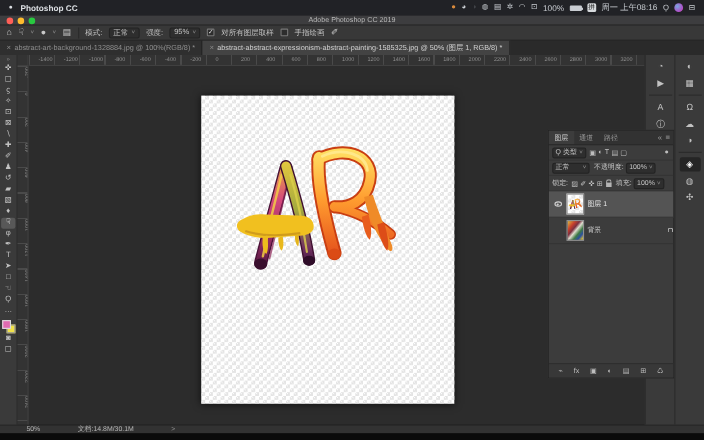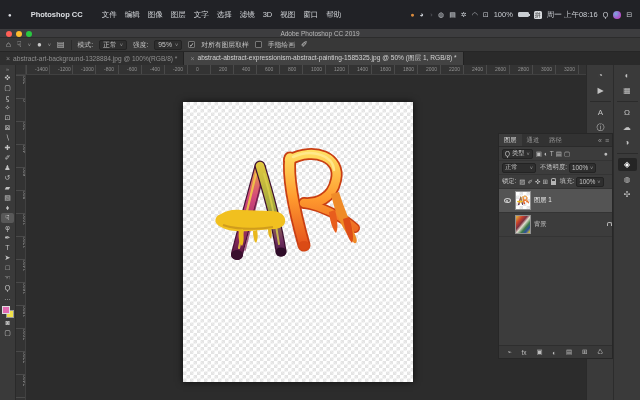--- a/index.html
+++ b/index.html
@@ -1,18 +1,18 @@
 <!DOCTYPE html>
 <html><head>
 <meta charset="utf-8">
 <style>
   *{margin:0;padding:0;box-sizing:border-box}
   html,body{width:640px;height:400px;overflow:hidden;background:#0a0a0a;
     font-family:"Liberation Sans","DejaVu Sans",sans-serif;-webkit-font-smoothing:antialiased}
-  .menubar{height:29px;background:#212226;display:flex;align-items:center;gap:19px;
+  .menubar{height:14px;background:#212226;display:flex;align-items:center;gap:7px;
     padding:0 8px;color:#dde0e4;font-size:7.5px;white-space:nowrap}
   .menubar .appname{font-weight:bold}
   .menu-item{color:#d4d7db}
   .mb-right{margin-left:auto;display:flex;align-items:center;gap:5px;color:#c9cdd2}
   .mext{font-size:7px;line-height:14px}
   .battery{width:11px;height:5px;border:1px solid #c9cdd2;border-radius:1px;position:relative;background:#c9cdd2}
   .battery::after{content:"";position:absolute;right:-2px;top:1px;width:1.5px;height:2px;background:#c9cdd2}
   .imebox{width:8px;height:8px;background:#d7dadd;border-radius:1.5px;color:#222;font-size:6px;
     line-height:8px;text-align:center;overflow:hidden}
   .siri{width:8px;height:8px;border-radius:50%;background:radial-gradient(circle at 35% 35%,#7ad,#a5c 60%,#d4a)}
@@ -103,33 +103,20 @@
     color:#b5b5b5;padding-left:24px;gap:34px;border-top:1px solid #262626}
   .statusbar .chev{color:#9a9a9a}
   .blackstrip{height:7px;background:#0a0a0a}
 </style>
 </head>
 <body>
 
 <div class="menubar">
   <span style="font-size:6px">●</span>
   <span class="appname">Photoshop CC</span>
-  <span style="display:flex;gap:8px">
-      <span class="menu-item">文件</span>
-      <span class="menu-item">编辑</span>
-      <span class="menu-item">图像</span>
-      <span class="menu-item">图层</span>
-      <span class="menu-item">文字</span>
-      <span class="menu-item">选择</span>
-      <span class="menu-item">滤镜</span>
-      <span class="menu-item">3D</span>
-      <span class="menu-item">视图</span>
-      <span class="menu-item">窗口</span>
-      <span class="menu-item">帮助</span>
-    </span>
   <span class="mb-right">
     <span style="display:flex;gap:5px">
         <span class="mext" style="color: rgb(217, 138, 60);">●</span>
         <span class="mext" style="color: rgb(201, 205, 210);">◕</span>
         <span class="mext" style="color: rgb(68, 70, 75);">◑</span>
         <span class="mext" style="color: rgb(201, 205, 210);">◍</span>
         <span class="mext" style="color: rgb(201, 205, 210);">▤</span>
         <span class="mext" style="color: rgb(201, 205, 210);">✲</span>
         <span class="mext" style="color: rgb(201, 205, 210);">◠</span>
         <span class="mext" style="color: rgb(201, 205, 210);">⊡</span>

